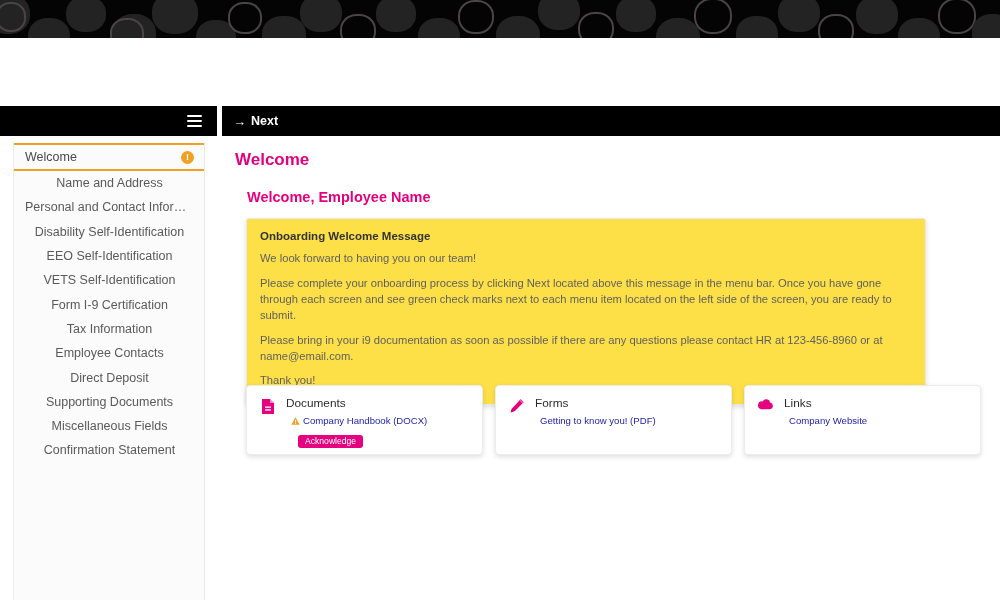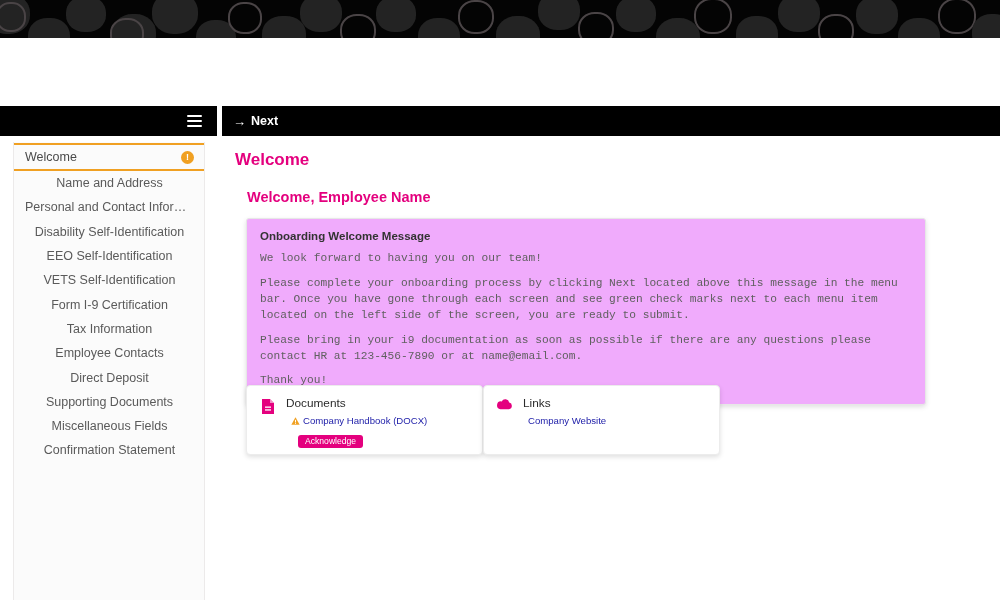--- a/index.html
+++ b/index.html
@@ -213,48 +213,47 @@
     color: #e4007e;
     padding-left: 25px;
     margin-top: 11px;
   }
 
   
   .msg-panel {
     position: absolute;
     left: 24px; top: 76px;
     width: 680px;
-    background: #f0abfc;
+    background: #fde047;
     border: 1px solid #e7e7e7;
     border-radius: 3px;
     box-shadow: 0 2px 5px rgba(0,0,0,0.13);
     padding: 11px 13px 13px 13px;
   }
   .msg-title {
     font-size: 11.5px;
     font-weight: bold;
     color: #333333;
     margin-bottom: 9px;
   }
   .msg-p {
     font-size: 11.2px;
     color: #5f5f5f;
     line-height: 1.42;
     margin-bottom: 9px;
-    font-family: Liberation Mono, monospace;
   }
   .msg-p:last-child { margin-bottom: 2px; }
 
   
   .cards {
     position: absolute;
     left: 24px; top: 243px;
     width: 735px;
     display: flex;
-    gap: 0;
+    gap: 12px;
   }
   .card {
     width: 237px;
     height: 70px;
     background: #ffffff;
     border: 1px solid #ececec;
     border-radius: 4px;
     box-shadow: 0 2px 5px rgba(0,0,0,0.13);
     padding: 10px 12px;
     display: flex;
@@ -406,21 +405,21 @@
     <div class="content-head">
       <div class="content-title">Welcome</div>
     </div>
 
     <div class="welcome-sub">Welcome, Employee Name</div>
 
     <div class="msg-panel">
       <div class="msg-title">Onboarding Welcome Message</div>
       <div class="msg-p">We look forward to having you on our team!</div>
       <div class="msg-p">Please complete your onboarding process by clicking Next located above this message in the menu bar. Once you have gone through each screen and see green check marks next to each menu item located on the left side of the screen, you are ready to submit.</div>
-      <div class="msg-p">Please bring in your i9 documentation as soon as possible if there are any questions please contact HR at 123-456-7890 or at name@email.com.</div>
+      <div class="msg-p">Please bring in your i9 documentation as soon as possible if there are any questions please contact HR at 123-456-8960 or at name@email.com.</div>
       <div class="msg-p">Thank you!</div>
     </div>
 
     <div class="cards">
 
       <div class="card">
         <div class="card-icon">
           <svg width="14" height="17" viewBox="0 0 14 17" aria-hidden="true">
             <path d="M1 1 h8 l4 4 v11 H1 Z" fill="#e4007e"></path>
             <path d="M9 1 v4 h4 Z" fill="#ffffff" opacity="0.55"></path>
@@ -435,20 +434,35 @@
               <path d="M5 0.4 L9.7 8.6 H0.3 Z" fill="#f0a022"></path>
               <rect x="4.45" y="3.2" width="1.1" height="2.9" fill="#ffffff"></rect>
               <rect x="4.45" y="6.6" width="1.1" height="1.1" fill="#ffffff"></rect>
             </svg>
             <span class="card-link">Company Handbook (DOCX)</span>
           </div>
           <span class="ack-badge">Acknowledge</span>
         </div>
       </div>
 
+      <div class="card">
+        <div class="card-icon">
+          <svg width="16" height="16" viewBox="0 0 16 16" aria-hidden="true">
+            <path d="M11.6 1.2 L14.6 4.2 L5.6 13.2 L1.6 14.6 L3.0 10.6 Z" fill="#e4007e"></path>
+            <path d="M1.6 14.6 L3.0 10.6 L4.3 11.9 Z" fill="#b8006a"></path>
+            <path d="M11.6 1.2 L14.6 4.2 L13.2 5.6 L10.2 2.6 Z" fill="#ff4fae"></path>
+          </svg>
+        </div>
+        <div class="card-body">
+          <div class="card-title">Forms</div>
+          <div class="card-line">
+            <span class="card-link">Getting to know you! (PDF)</span>
+          </div>
+        </div>
+      </div>
 
       <div class="card">
         <div class="card-icon">
           <svg width="18" height="13" viewBox="0 0 18 13" aria-hidden="true">
             <path d="M4.6 11.4 h9.1 a3.5 3.5 0 0 0 0.3 -6.9 a4.3 4.3 0 0 0 -8.0 -1.3 a3.6 3.6 0 0 0 -1.4 8.2 Z" fill="#e4007e"></path>
           </svg>
         </div>
         <div class="card-body">
           <div class="card-title">Links</div>
           <div class="card-line">

